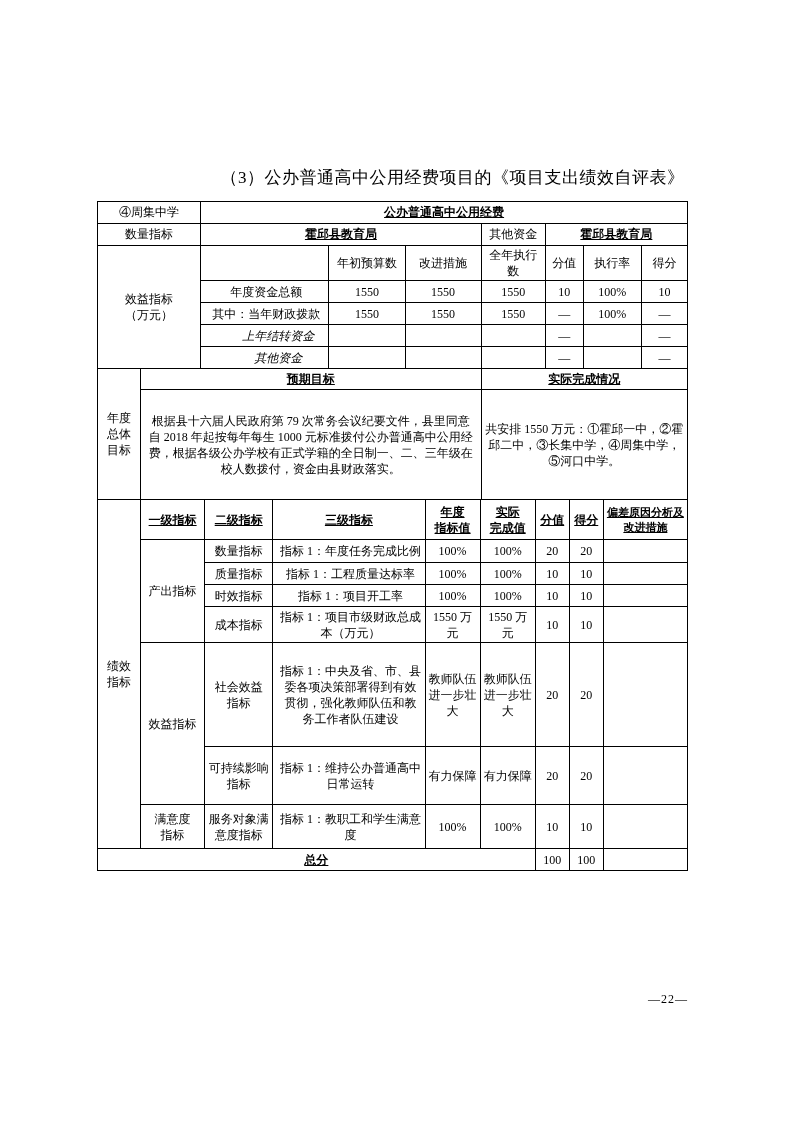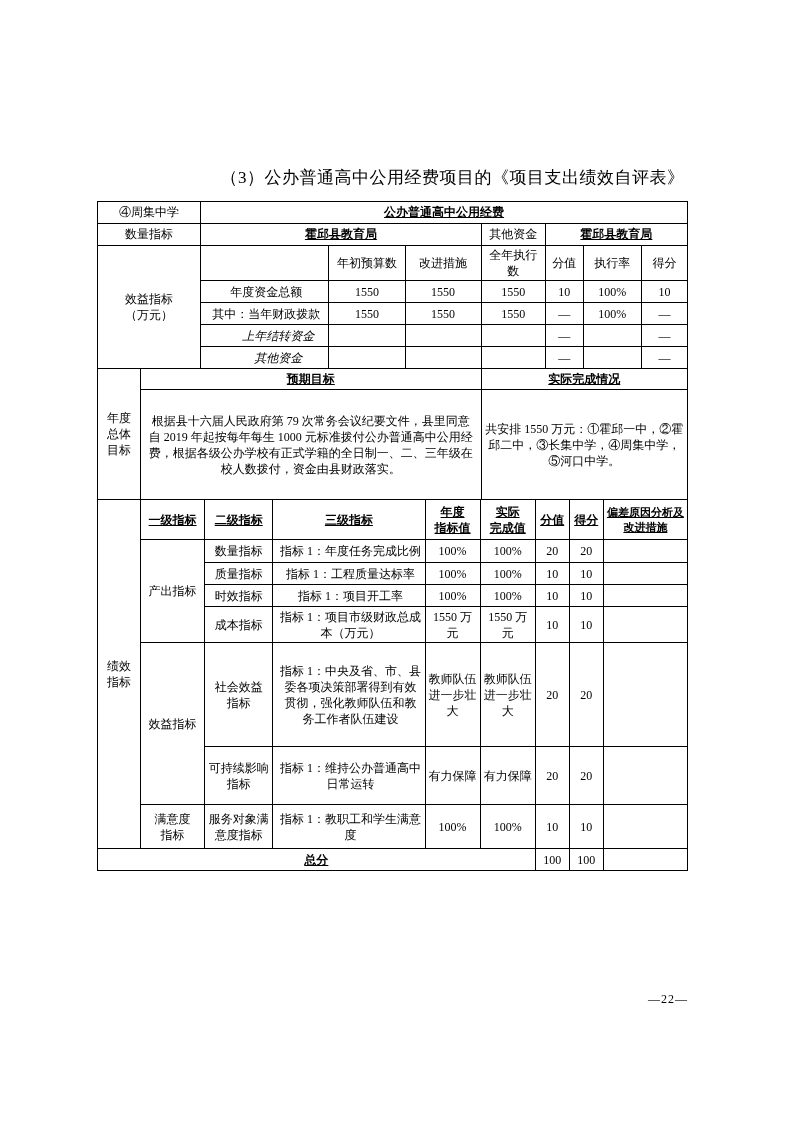--- a/index.html
+++ b/index.html
@@ -133,21 +133,21 @@
         </colgroup>
       <tbody>
         <tr class="rh21">
           <td rowspan="2">年度
 总体
 目标</td>
           <td class="bold">预期目标</td>
           <td class="bold">实际完成情况</td>
         </tr>
         <tr class="rh110">
-          <td class="just">根据县十六届人民政府第 79 次常务会议纪要文件，县里同意自 2019 年起按每年每生 1000 元标准拨付公办普通高中公用经费，根据各级公办学校有正式学籍的全日制一、二、三年级在校人数拨付，资金由县财政落实。</td>
+          <td class="just">根据县十六届人民政府第 79 次常务会议纪要文件，县里同意自 2018 年起按每年每生 1000 元标准拨付公办普通高中公用经费，根据各级公办学校有正式学籍的全日制一、二、三年级在校人数拨付，资金由县财政落实。</td>
           <td class="lpad">共安排 1550 万元：①霍邱一中，②霍邱二中，③长集中学，④周集中学，⑤河口中学。</td>
         </tr>
       </tbody>
     </table>
 
     <table class="t merge">
       <colgroup>
         <col class="cw43">
           <col class="cw64">
           <col class="cw68">

